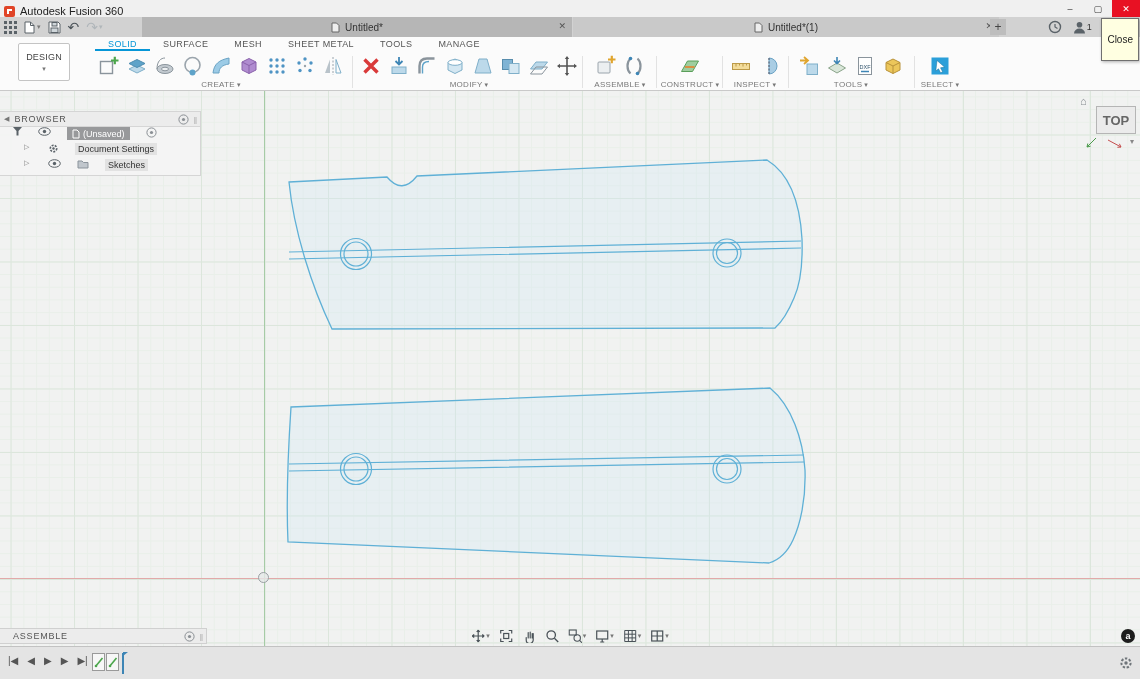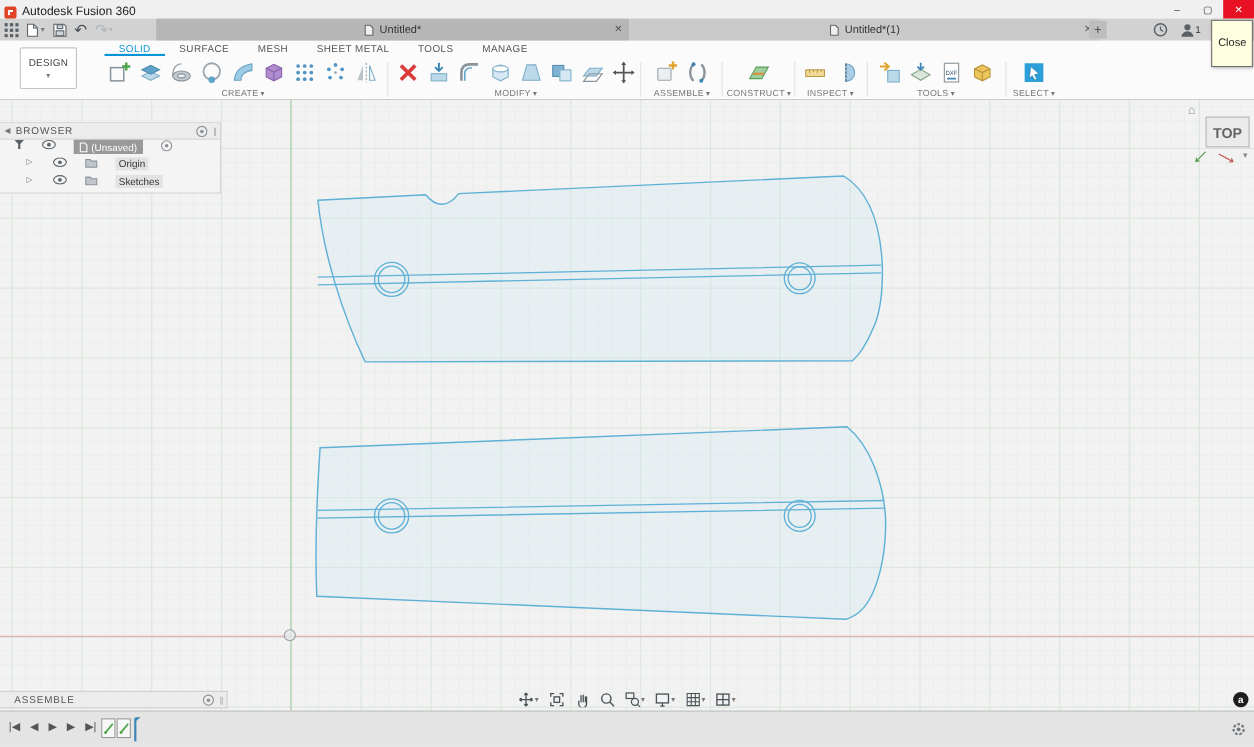--- a/index.html
+++ b/index.html
@@ -516,31 +516,26 @@
       <span>
           <svg width="11" height="11">
             <circle cx="5.5" cy="5.5" r="4.6" fill="none" stroke="#8a8f94"></circle>
             <circle cx="5.5" cy="5.5" r="1.6" fill="#8a8f94"></circle>
           </svg>
         </span>
     </div>
     <div class="b-row b-child">
       <span class="rcaret">▷</span>
       <span>
-          <svg width="13" height="9">
-            <ellipse cx="6.5" cy="4.5" rx="5.8" ry="3.8" fill="none" stroke="#5a6268"></ellipse>
-            <circle cx="6.5" cy="4.5" r="1.7" fill="#5a6268"></circle>
-          </svg>
-        </span>
-      <span>
-          <svg width="12" height="10">
-            <path d="M1 2 h4 l1.5 1.5 H11 V9 H1z" fill="#c0c6cc" stroke="#8a939b"></path>
-          </svg>
-        </span>
-      <span class="lbl">Origin</span>
+          <svg width="11" height="11">
+            <circle cx="5.5" cy="5.5" r="3.2" fill="none" stroke="#5a6268" stroke-width="1.6" stroke-dasharray="2 1.2"></circle>
+            <circle cx="5.5" cy="5.5" r="1.2" fill="#5a6268"></circle>
+          </svg>
+        </span>
+      <span class="lbl">Document Settings</span>
     </div>
     <div class="b-row b-child">
       <span class="rcaret">▷</span>
       <span>
           <svg width="13" height="9">
             <ellipse cx="6.5" cy="4.5" rx="5.8" ry="3.8" fill="none" stroke="#5a6268"></ellipse>
             <circle cx="6.5" cy="4.5" r="1.7" fill="#5a6268"></circle>
           </svg>
         </span>
       <span>

